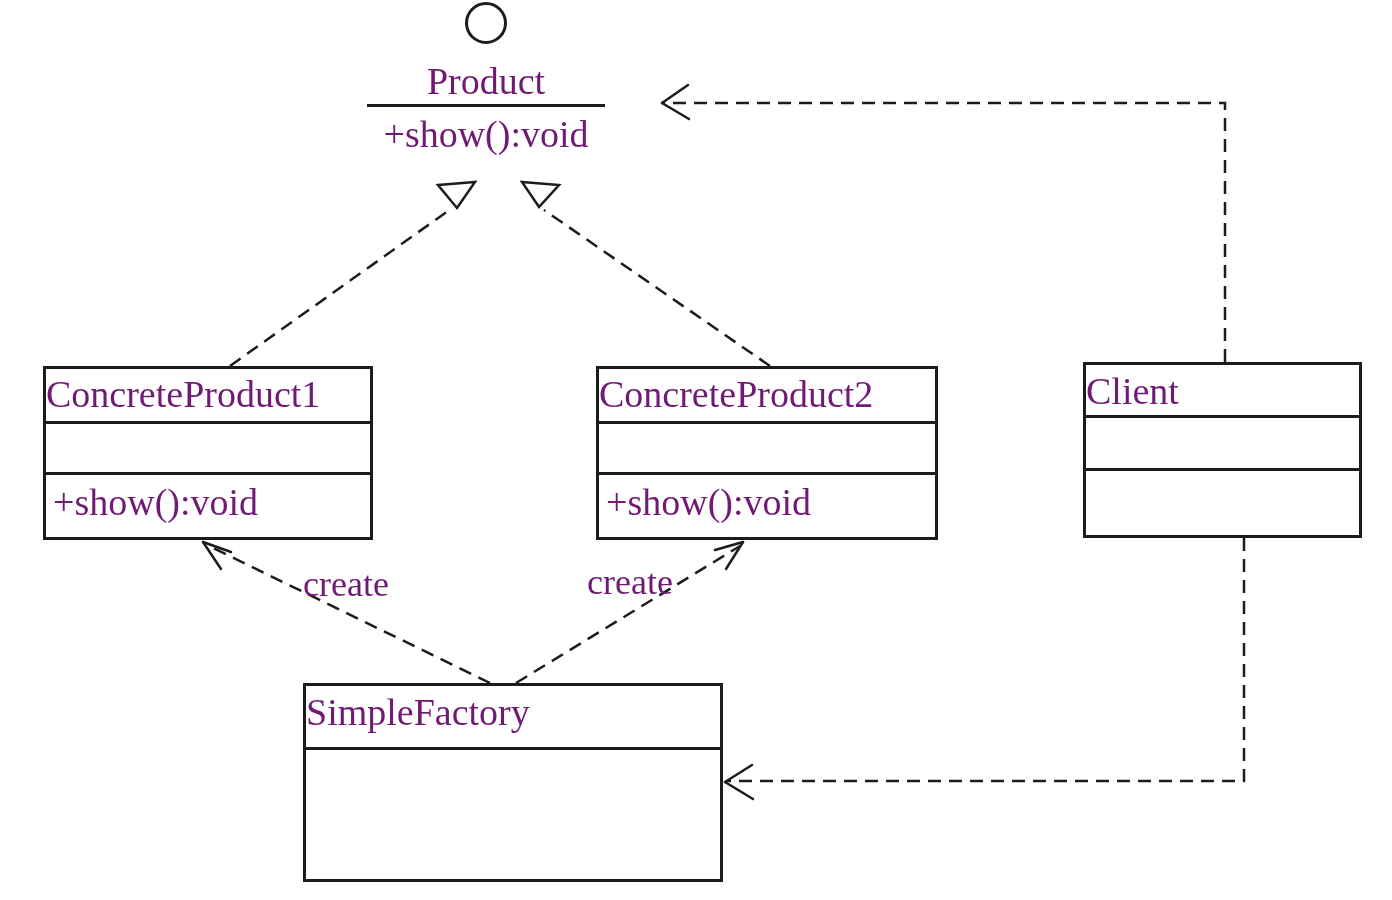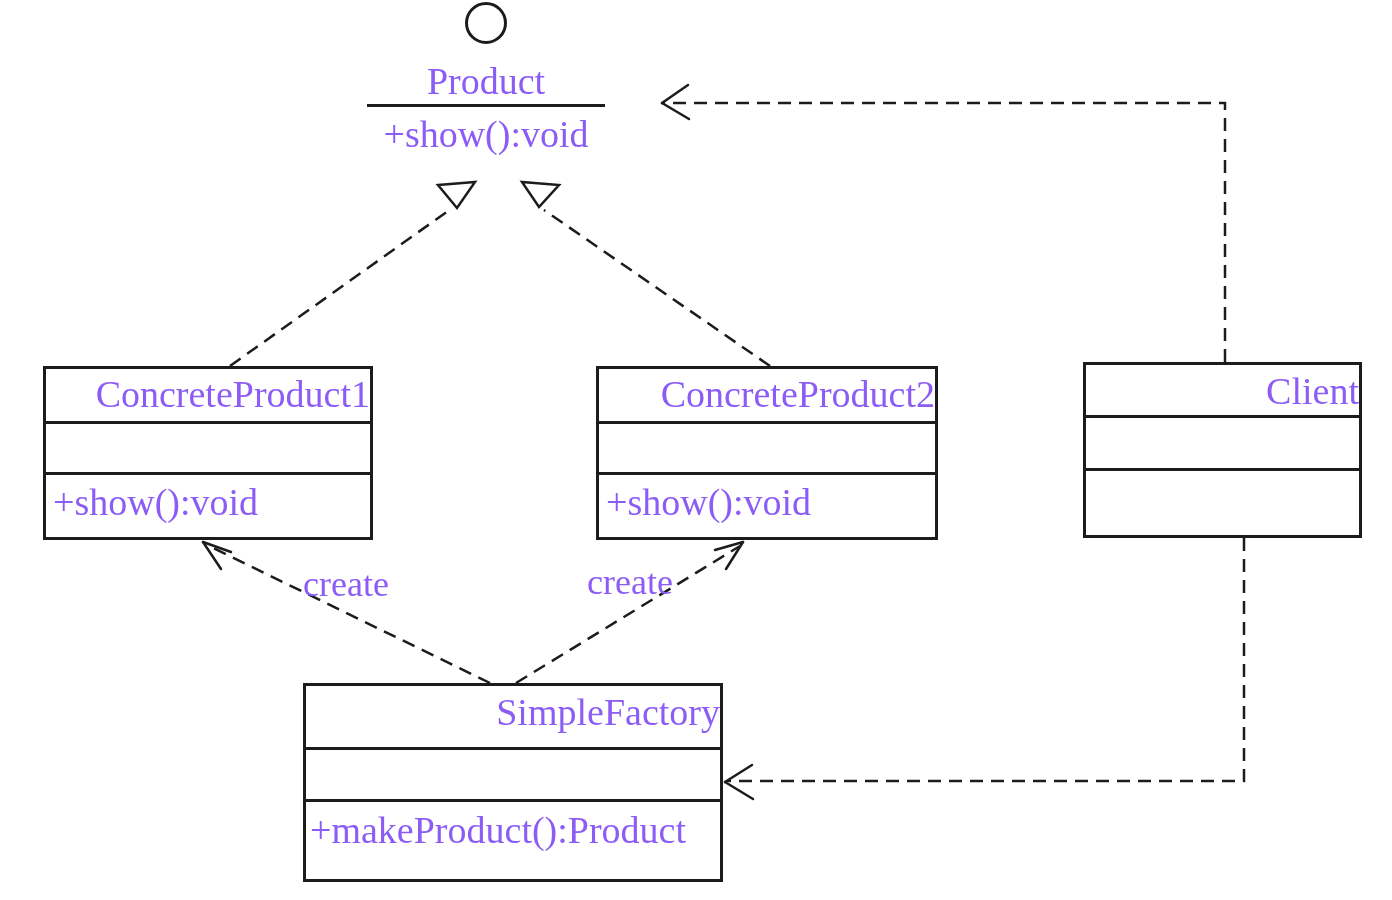--- a/index.html
+++ b/index.html
@@ -6,40 +6,40 @@
     margin: 0;
     padding: 0;
     background: #ffffff;
   }
   .canvas {
     position: relative;
     width: 1392px;
     height: 900px;
     background: #ffffff;
     font-family: "Liberation Serif", "DejaVu Serif", serif;
-    color: #8b5cf6;
+    color: #701a75;
     overflow: hidden;
   }
   .edges {
     position: absolute;
     left: 0; top: 0;
     width: 1392px;
     height: 900px;
   }
 
   
   .uml-class {
     position: absolute;
     box-sizing: border-box;
     border: 3px solid #1c1c1c;
     background: #ffffff;
   }
   .uml-title {
     box-sizing: border-box;
-    text-align: right;
+    text-align: left;
     font-size: 38px;
     white-space: nowrap;
     overflow: visible;
   }
   .uml-attrs, .uml-methods {
     box-sizing: border-box;
     border-top: 3px solid #1c1c1c;
   }
   .uml-methods {
     font-size: 38px;
@@ -179,19 +179,18 @@
 
   <div class="uml-class" id="cls-client">
     <div class="uml-title">Client</div>
     <div class="uml-attrs"></div>
     <div class="uml-methods"></div>
   </div>
 
   <div class="uml-class" id="cls-factory">
     <div class="uml-title">SimpleFactory</div>
     <div class="uml-attrs"></div>
-    <div class="uml-methods">+makeProduct():Product</div>
   </div>
 
   <div class="edge-label" id="lbl-create-left">create</div>
   <div class="edge-label" id="lbl-create-right">create</div>
 
 </div>
 
 </body></html>

